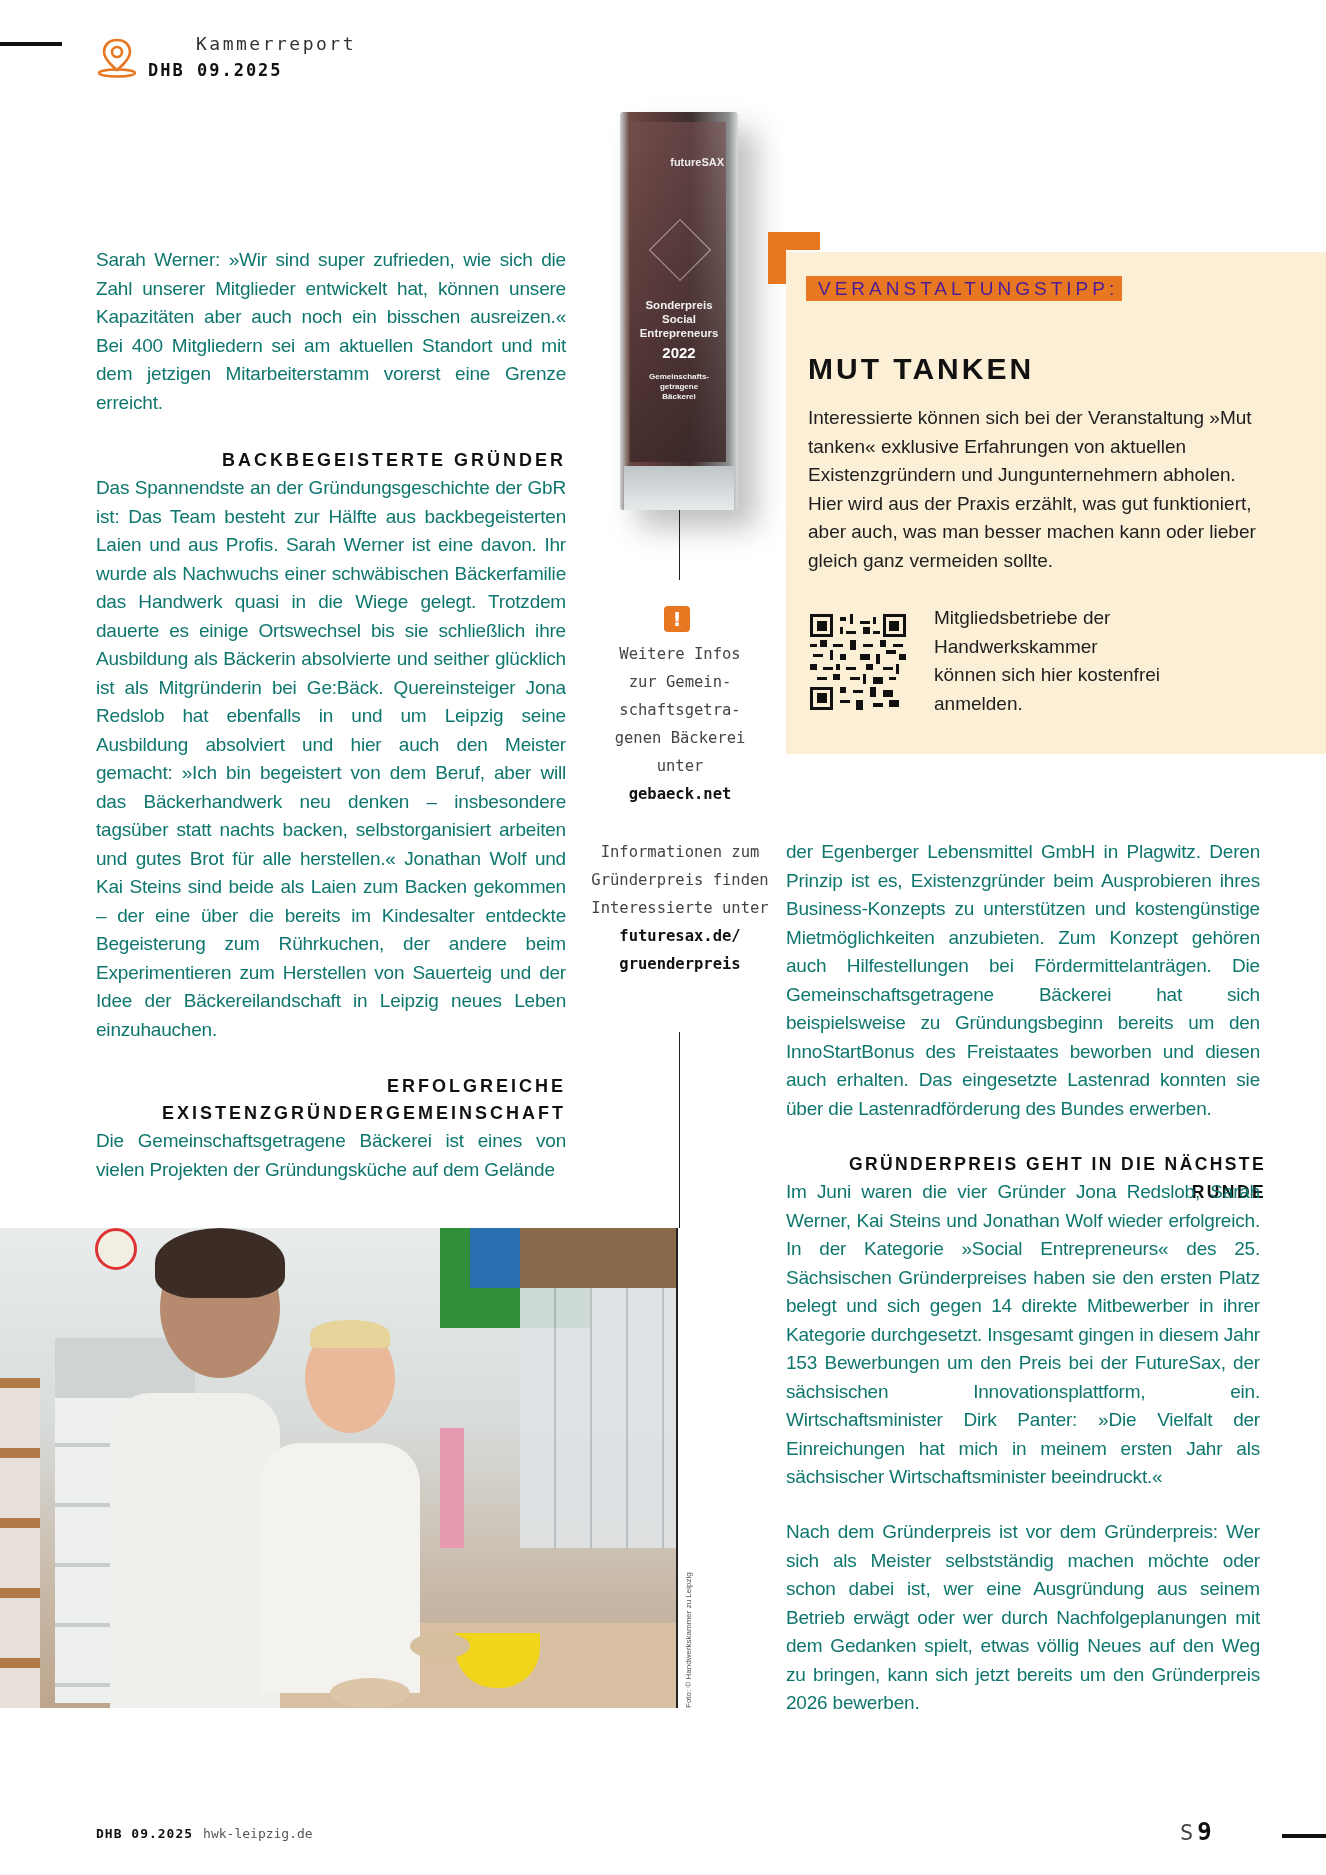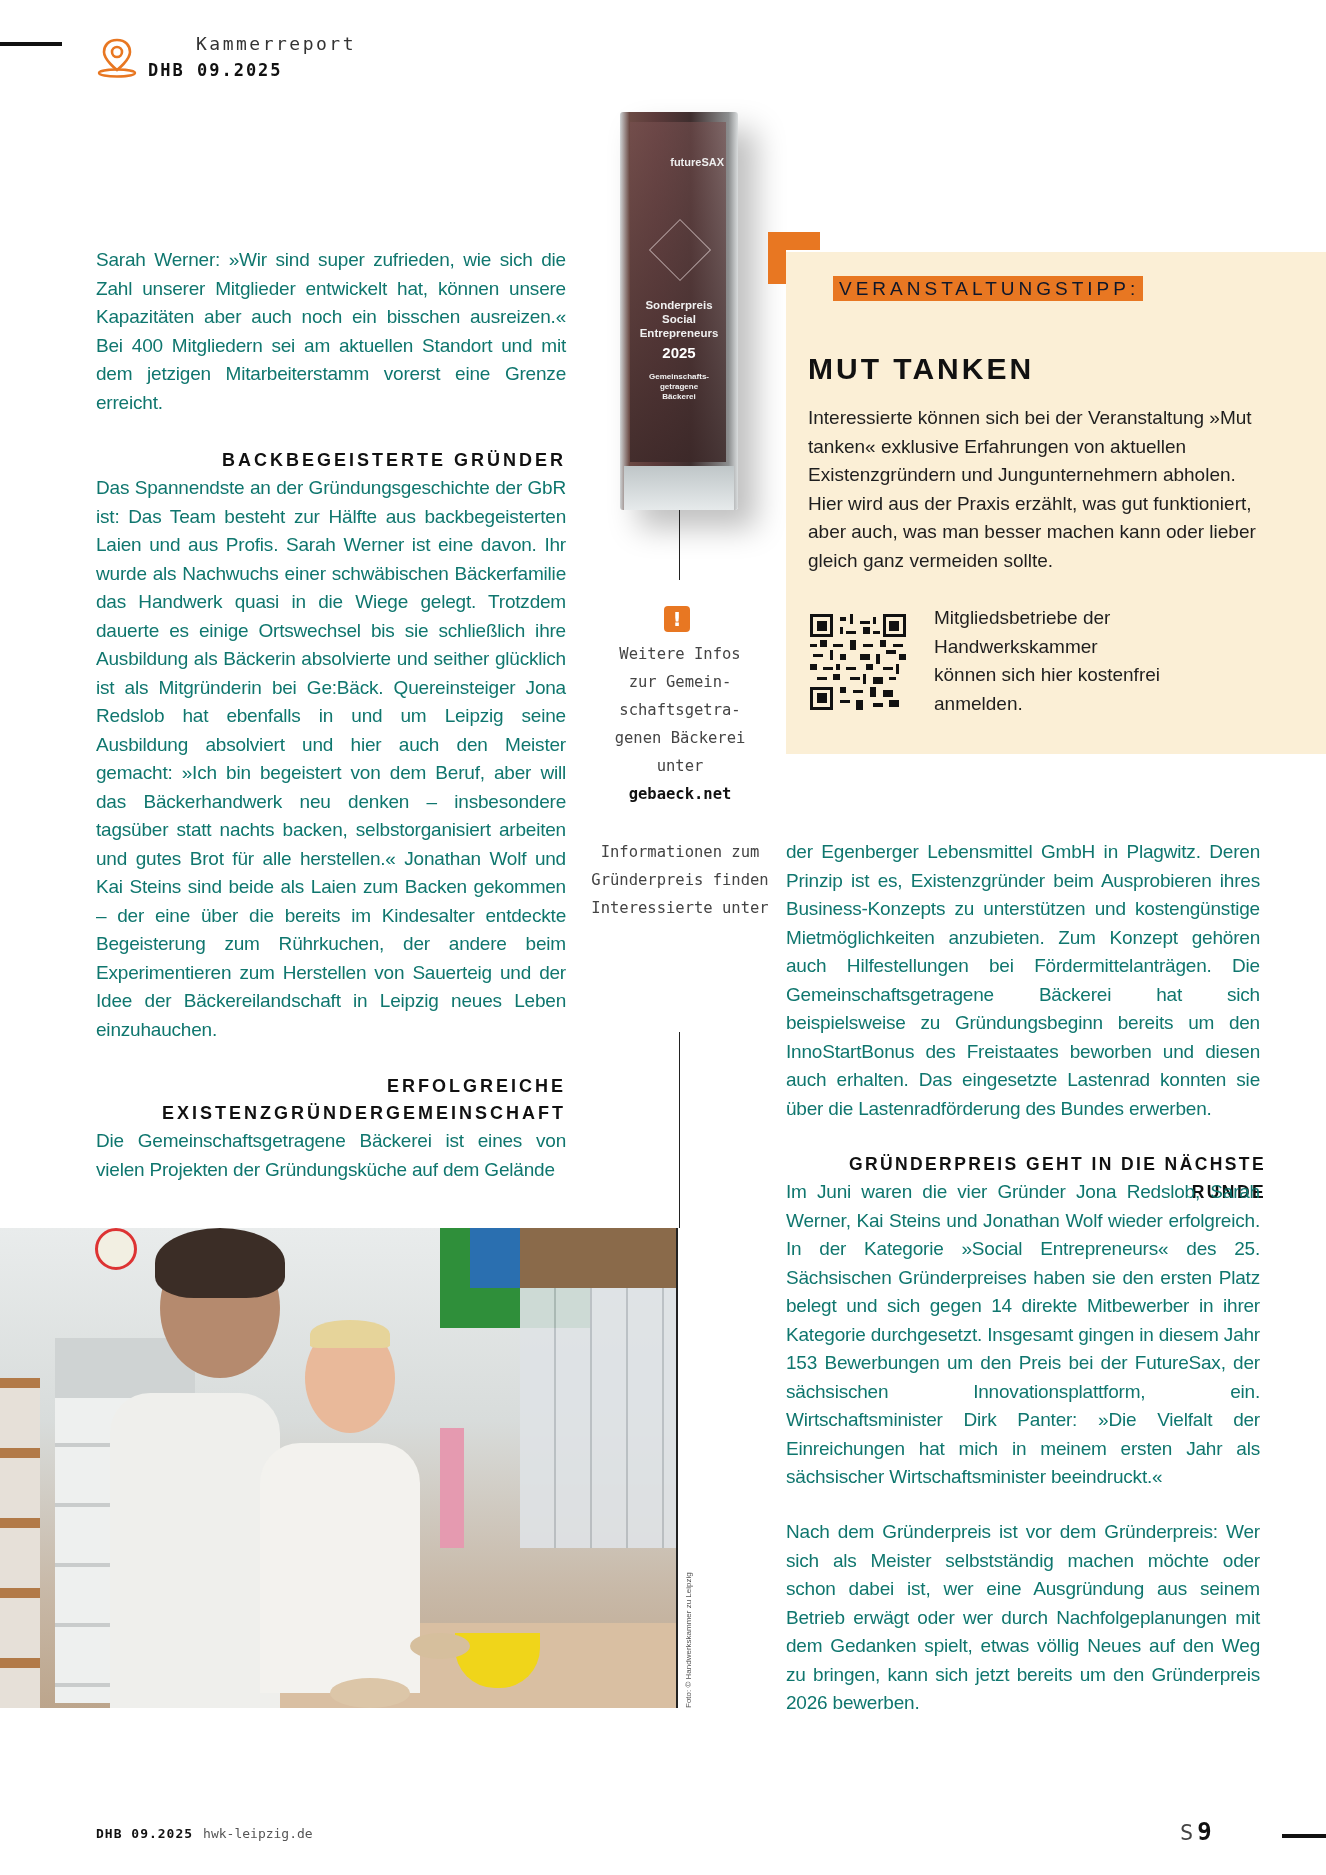--- a/index.html
+++ b/index.html
@@ -51,22 +51,22 @@
       font-size: 15.5px; line-height: 28px; color: #444; }
     .info-col b { color: #111; }
     .alert-icon { left: 664px; top: 606px; width: 26px; height: 26px; background: #e87722; border-radius: 4px;
       color: #fff; font-weight: bold; font-size: 20px; line-height: 26px; text-align: center; font-family: "DejaVu Sans", sans-serif; }
 
     
     .event-box { left: 786px; top: 252px; width: 540px; height: 502px; background: #fbefd6; }
     .event-corner { left: 768px; top: 232px; width: 52px; height: 52px; }
     .event-corner::before { content: ""; position: absolute; left: 0; top: 0; width: 52px; height: 18px; background: #e87722; }
     .event-corner::after { content: ""; position: absolute; left: 0; top: 0; width: 18px; height: 52px; background: #e87722; }
-    .event-tag { left: 806px; top: 276px; background: #e87722; color: #0f172a; font-size: 19px; letter-spacing: 4px;
-      padding: 2px 4px 1px 6px; font-family: "Liberation Sans Narrow", "Liberation Sans", sans-serif; margin-left: 27px; }
+    .event-tag { left: 806px; top: 276px; background: #e87722; color: #4c1d95; font-size: 19px; letter-spacing: 4px;
+      padding: 2px 4px 1px 12px; font-family: "Liberation Sans Narrow", "Liberation Sans", sans-serif; }
     .event-title { left: 808px; top: 352px; font-size: 30px; font-weight: bold; letter-spacing: 3px; color: #111; }
     .event-body { left: 808px; top: 404px; width: 460px; font-size: 19px; line-height: 28.5px;
       font-family: "Liberation Sans Narrow", "Liberation Sans", sans-serif; color: #1e1e1e; }
     .qr { left: 810px; top: 614px; width: 96px; height: 96px; }
     .qr-text { left: 934px; top: 604px; width: 320px; font-size: 19px; line-height: 28.5px;
       font-family: "Liberation Sans Narrow", "Liberation Sans", sans-serif; color: #1e1e1e; }
 
     
     .photo { left: 0; top: 1228px; width: 676px; height: 480px; overflow: hidden;
       background: linear-gradient(180deg, #e9ecec 0%, #d8dcdb 40%, #c8b9a8 75%, #bca58c 100%); border-right: 2px solid #222; }
@@ -96,21 +96,21 @@
 
 <div class="abs trophy">
   <div class="trophy-face"></div>
   <div class="trophy-brand">futureSAX</div>
   <div class="trophy-diamond"></div>
   <div class="trophy-text">
     <div>Sonderpreis</div>
     <div>Social</div>
     <div>Entrepreneurs</div>
   </div>
-  <div class="trophy-year">2025</div>
+  <div class="trophy-year">2022</div>
   <div class="trophy-sub">
     <div>Gemeinschafts-</div>
     <div>getragene</div>
     <div>Bäckerei</div>
   </div>
   <div class="trophy-base"></div>
 </div>
 <div class="abs vline" style="left:679px; top:510px; height:70px;"></div>
 <div class="abs vline" style="left:679px; top:1032px; height:196px;"></div>
 
@@ -121,20 +121,24 @@
 <div class="abs subhead" style="left:96px; top:1099px; width:470px;">Existenzgründergemeinschaft</div>
 <div class="abs body-text" style="left:96px; top:1127px; width:470px;">Die Gemeinschaftsgetragene Bäckerei ist eines von vielen Projekten der Gründungsküche auf dem Gelände</div>
 
 <div class="abs alert-icon">!</div>
 <div class="abs info-col" style="top:640px;">
   <div style="padding:0 30px;">Weitere Infos zur Gemein­schaftsgetra­genen Bäckerei unter</div>
   <b>gebaeck.net</b>
 </div>
 <div class="abs info-col" style="top:838px;">
   <div style="padding:0 10px;">Informationen zum Gründerpreis finden Interes­sierte unter</div>
+  <div>
+    <b>futuresax.de/</b><br>
+    <b>gruenderpreis</b>
+  </div>
 </div>
 
 <div class="abs event-box"></div>
 <div class="abs event-corner"></div>
 <div class="abs event-tag">VERANSTALTUNGSTIPP:</div>
 <div class="abs event-title">MUT TANKEN</div>
 <div class="abs event-body">Interessierte können sich bei der Veranstaltung »Mut tanken« exklusive Erfahrungen von aktuellen Existenzgründern und Jungunternehmern abholen. Hier wird aus der Praxis erzählt, was gut funktioniert, aber auch, was man besser machen kann oder lieber gleich ganz vermeiden sollte.</div>
 <svg class="abs qr" viewBox="0 0 29 29" shape-rendering="crispEdges">
   <rect width="29" height="29" fill="#fbefd6"></rect>
   <g fill="#111">

